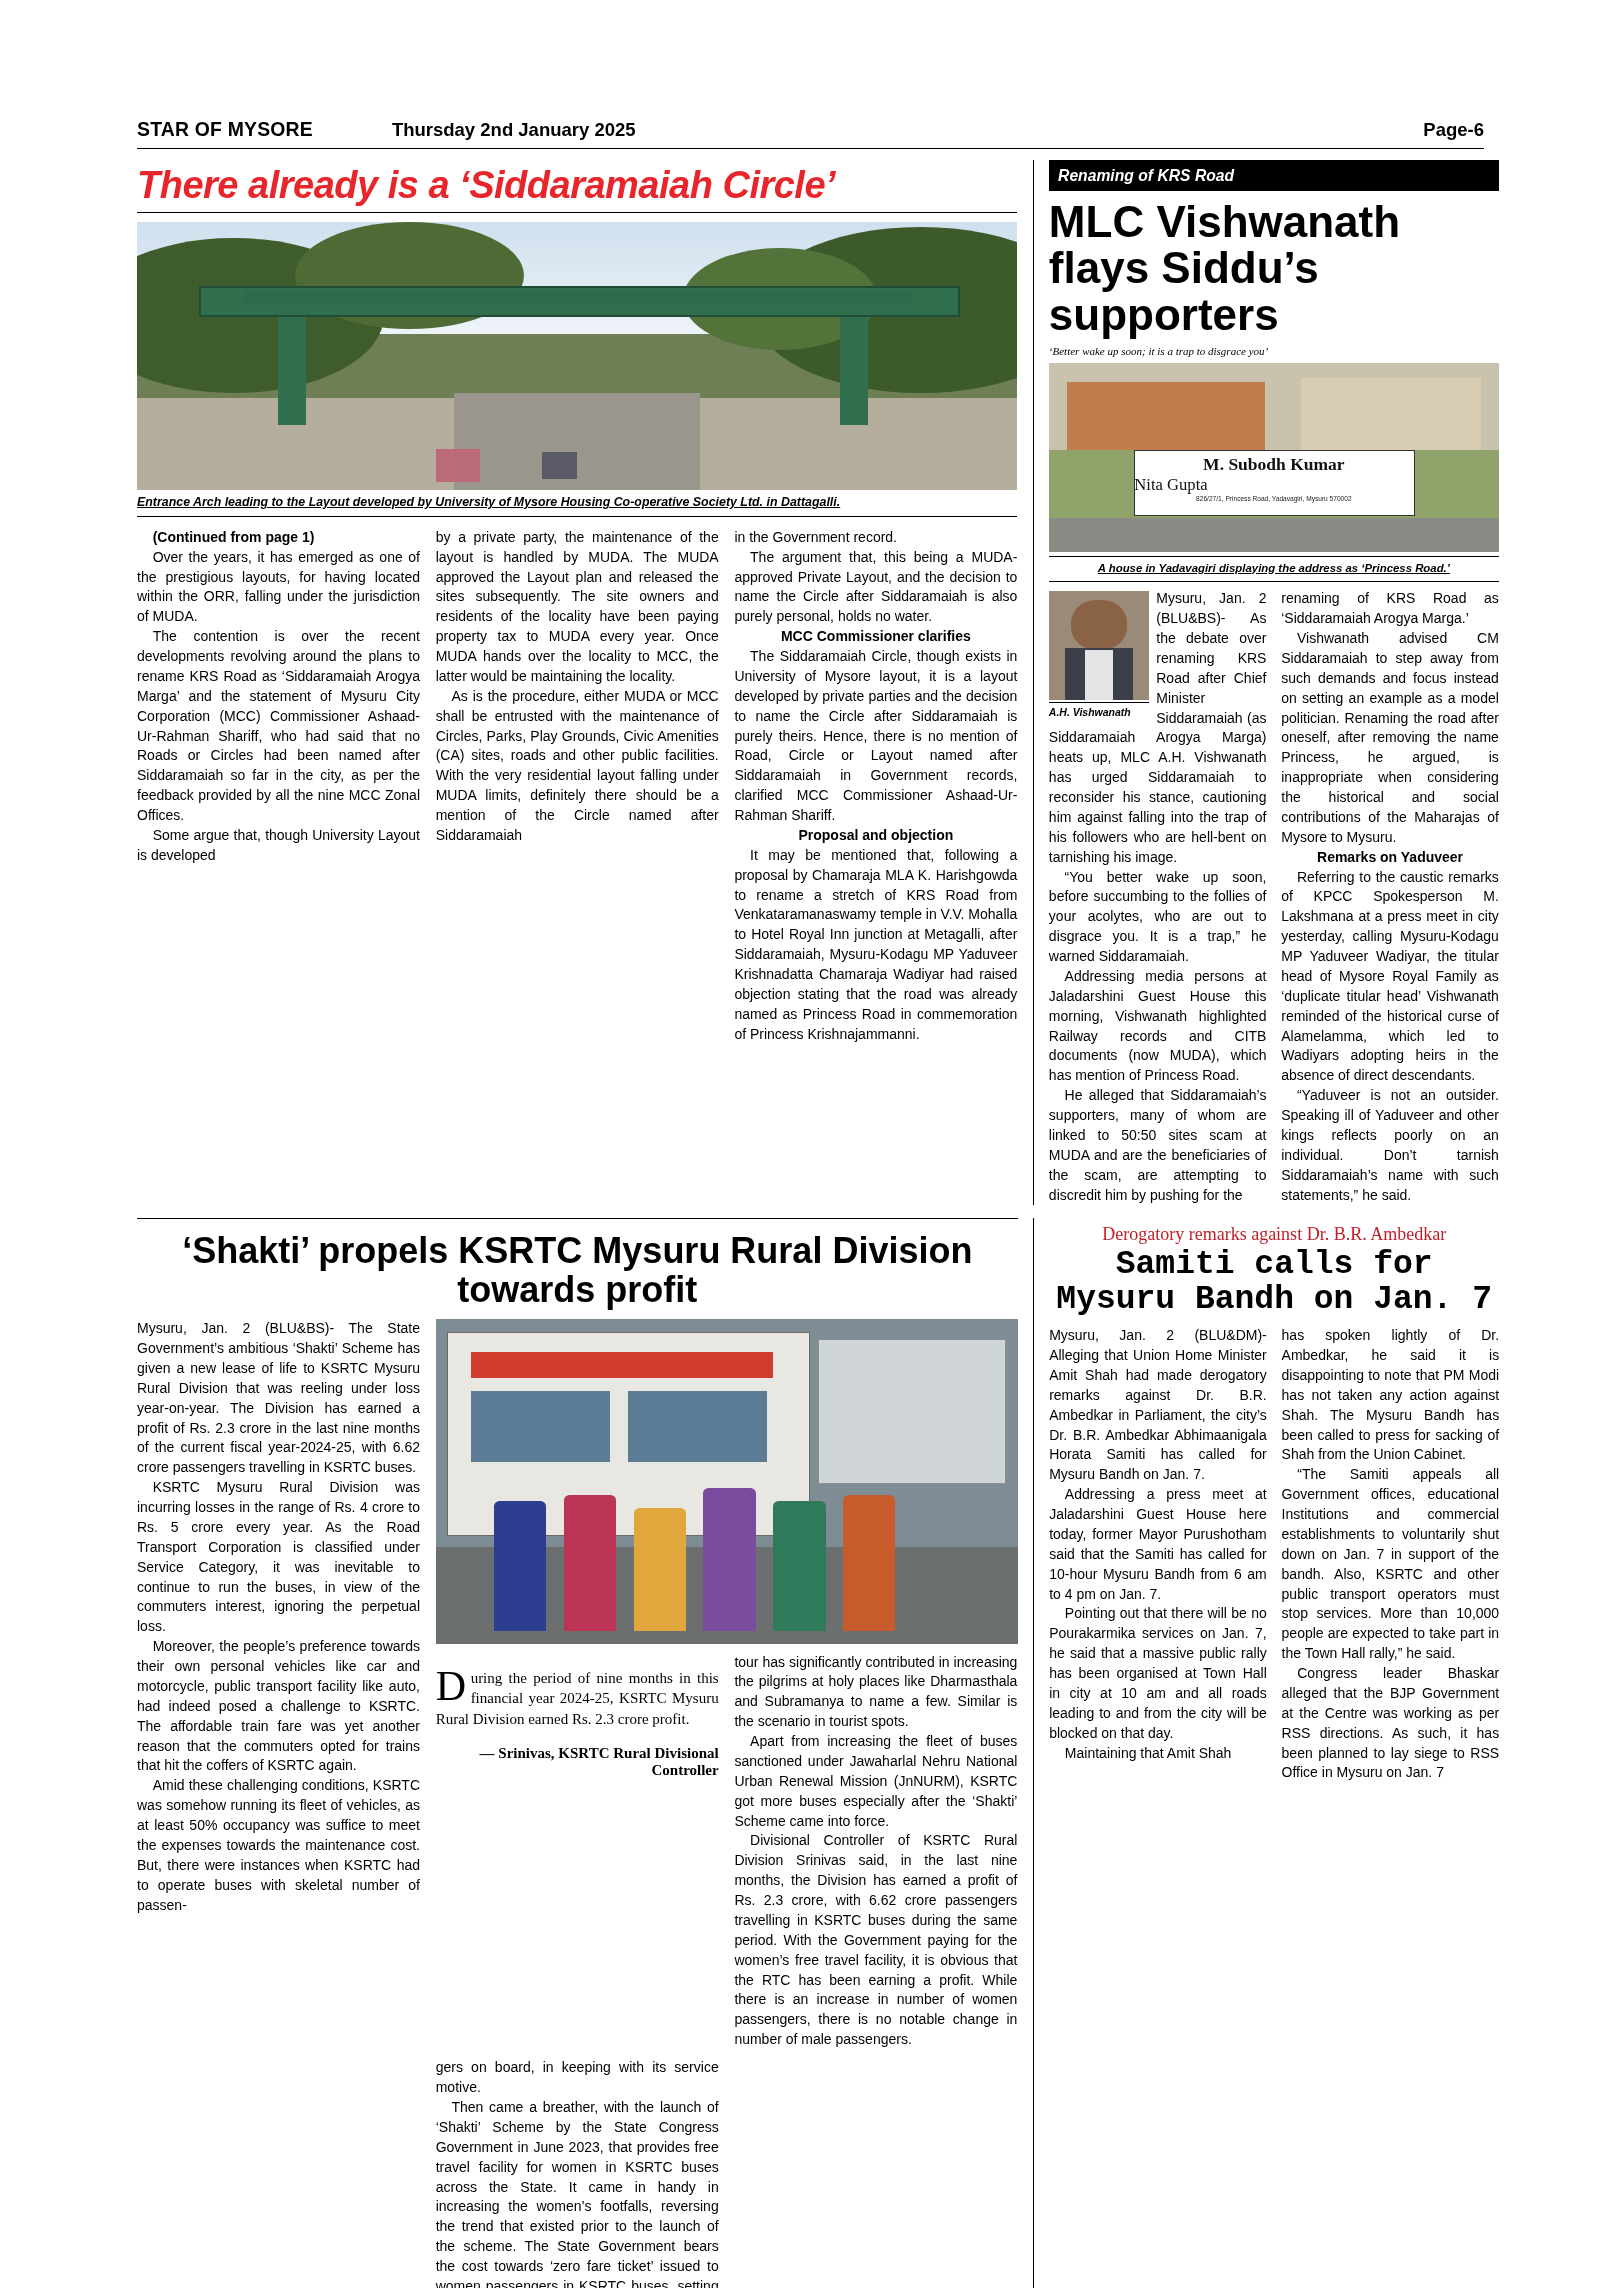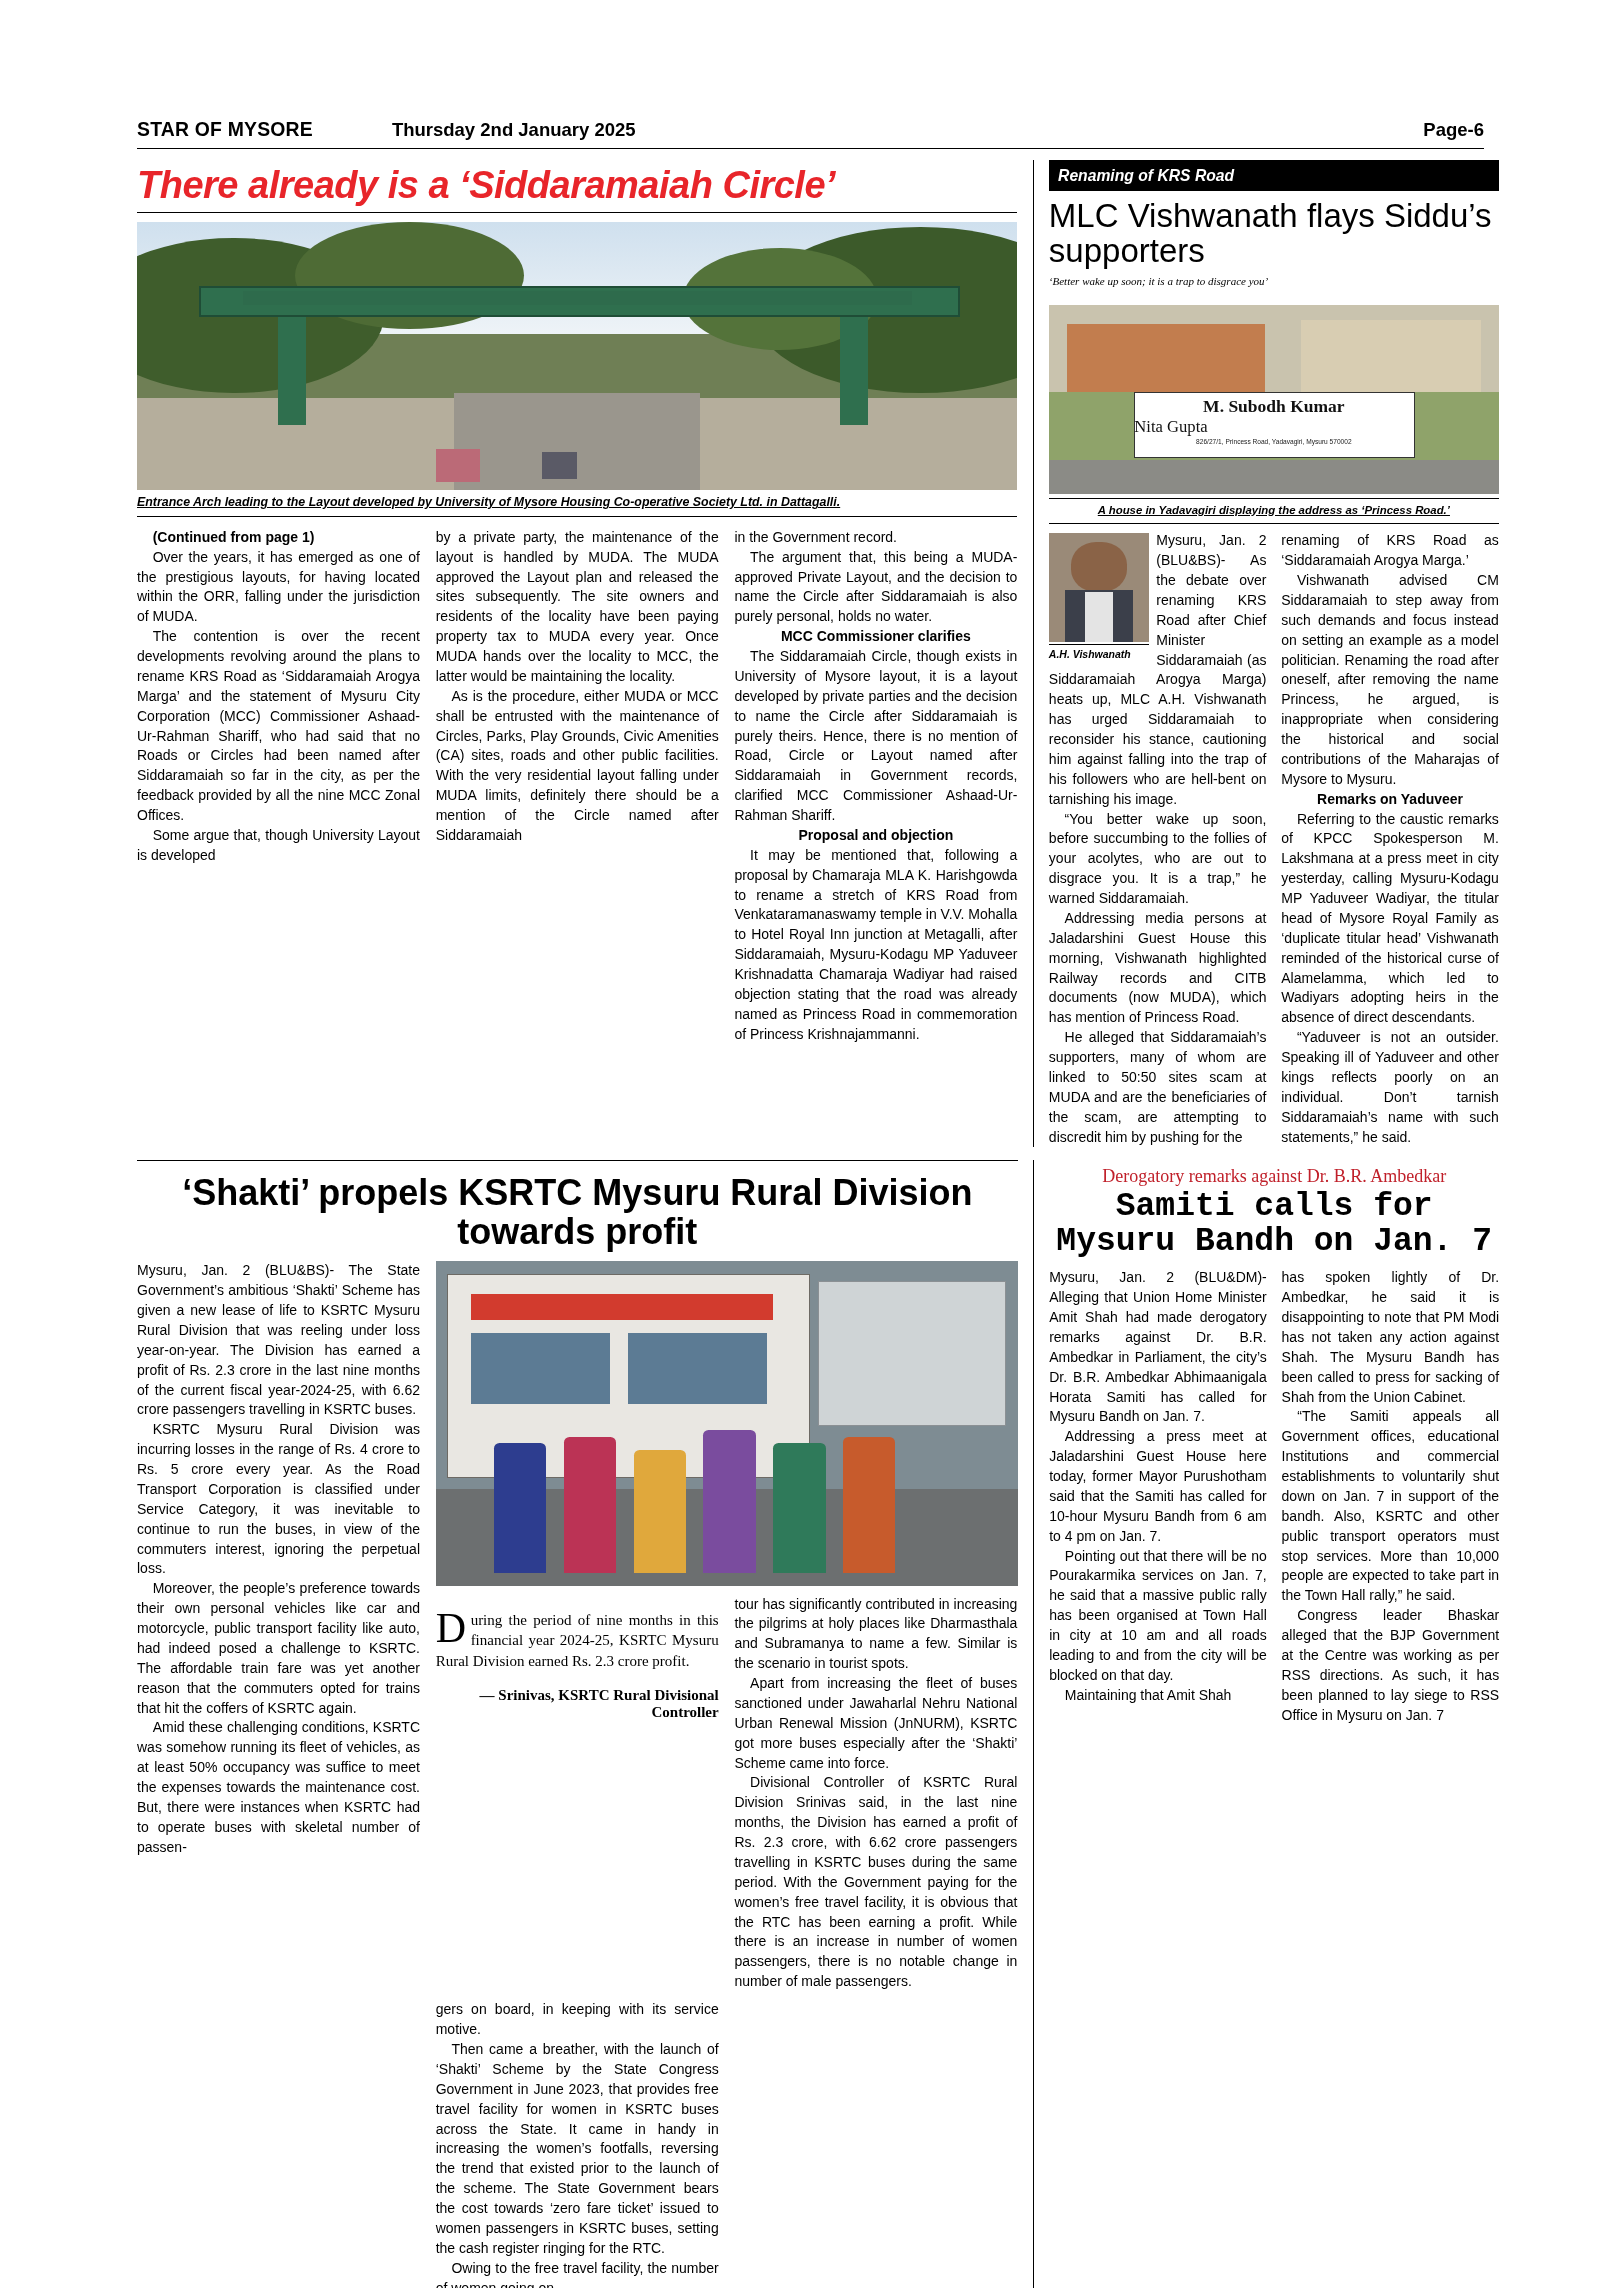--- a/index.html
+++ b/index.html
@@ -29,21 +29,21 @@
 
   .photo{background:#6f7f55;width:100%;position:relative;overflow:hidden;}
   .cap{font-size:12.4px;font-style:italic;font-weight:bold;line-height:1.3;margin-top:4.6px;text-decoration:underline;}
   .capline{border-bottom:0.9px solid #000;margin-top:5.5px;}
 
   .three{display:flex;gap:15.7px;margin-top:11px;}
   .three .c{width:283px;}
 
   
   .blackbar{background:#000;color:#fff;font-weight:bold;font-size:15.7px;padding:6.5px 9.2px;font-style:italic;}
-  .hl-black{font-size:33px;font-weight:normal;line-height:1.06;margin:7.4px 0 0 0;}
+  .hl-black{font-size:44px;font-weight:bold;line-height:1.06;margin:7.4px 0 0 0;}
   .kicker-serif{font-family:"Liberation Serif",serif;font-size:11px;font-style:italic;margin-top:6.5px;}
   .photo2{background:#7d8a63;width:100%;position:relative;overflow:hidden;}
 
   .two{display:flex;gap:14.8px;margin-top:7.4px;}
   .two .c{width:218px;}
 
   .mugshot{width:100px;height:109px;float:left;margin:1.8px 7.4px 1.8px 0;background:#8a6a52;position:relative;overflow:hidden;}
   .mugcap{font-size:10.5px;font-weight:bold;font-style:italic;border-top:0.9px solid #000;width:100px;float:left;clear:left;margin:0 7.4px 2.8px 0;padding-top:1.8px;}
 
   
@@ -127,21 +127,21 @@
           <p>It may be mentioned that, following a proposal by Chamaraja MLA K. Harishgowda to rename a stretch of KRS Road from Venkataramanaswamy temple in V.V. Mohalla to Hotel Royal Inn junction at Metagalli, after Siddaramaiah, Mysuru-Kodagu MP Yaduveer Krishnadatta Chamaraja Wadiyar had raised objection stating that the road was already named as Princess Road in commemoration of Princess Krishnajammanni.</p>
         </div>
       </div>
     </div>
 
     <div class="rightblock vline" style="padding-left:14.8px;">
       <div class="blackbar">Renaming of KRS Road</div>
       <div class="hl-black">MLC Vishwanath flays Siddu’s supporters</div>
       <div class="kicker-serif">‘Better wake up soon; it is a trap to disgrace you’</div>
 
-      <div class="photo2" style="height:189px;margin-top:18px;">
+      <div class="photo2" style="height:189px;margin-top:6px;">
         <div style="position:absolute;left:0;top:0;right:0;height:46%;background:#c9c3ae;"></div>
         <div style="position:absolute;left:4%;top:10%;width:44%;height:36%;background:#c27d4e;"></div>
         <div style="position:absolute;right:4%;top:8%;width:40%;height:38%;background:#d8cdb2;"></div>
         <div style="position:absolute;left:0;bottom:0;right:0;height:54%;background:#8fa36a;"></div>
         <div style="position:absolute;left:0;bottom:0;right:0;height:18%;background:#8b8b86;"></div>
         <div style="position:absolute;left:19%;top:46%;width:62%;height:34%;background:#ffffff;border:1.8px solid #333;"></div>
         <div style="position:absolute;left:19%;top:48%;width:62%;text-align:center;font-family:'Liberation Serif',serif;font-size:17.5px;font-weight:bold;color:#111;">M. Subodh Kumar</div>
         <div style="position:absolute;left:19%;top:59%;width:62%;text-align:left;font-family:'Liberation Serif',serif;font-size:16.6px;color:#111;">Nita Gupta</div>
         <div style="position:absolute;left:19%;top:70%;width:62%;text-align:center;font-size:6.6px;color:#222;">826/27/1, Princess Road, Yadavagiri, Mysuru 570002</div>
       </div>

